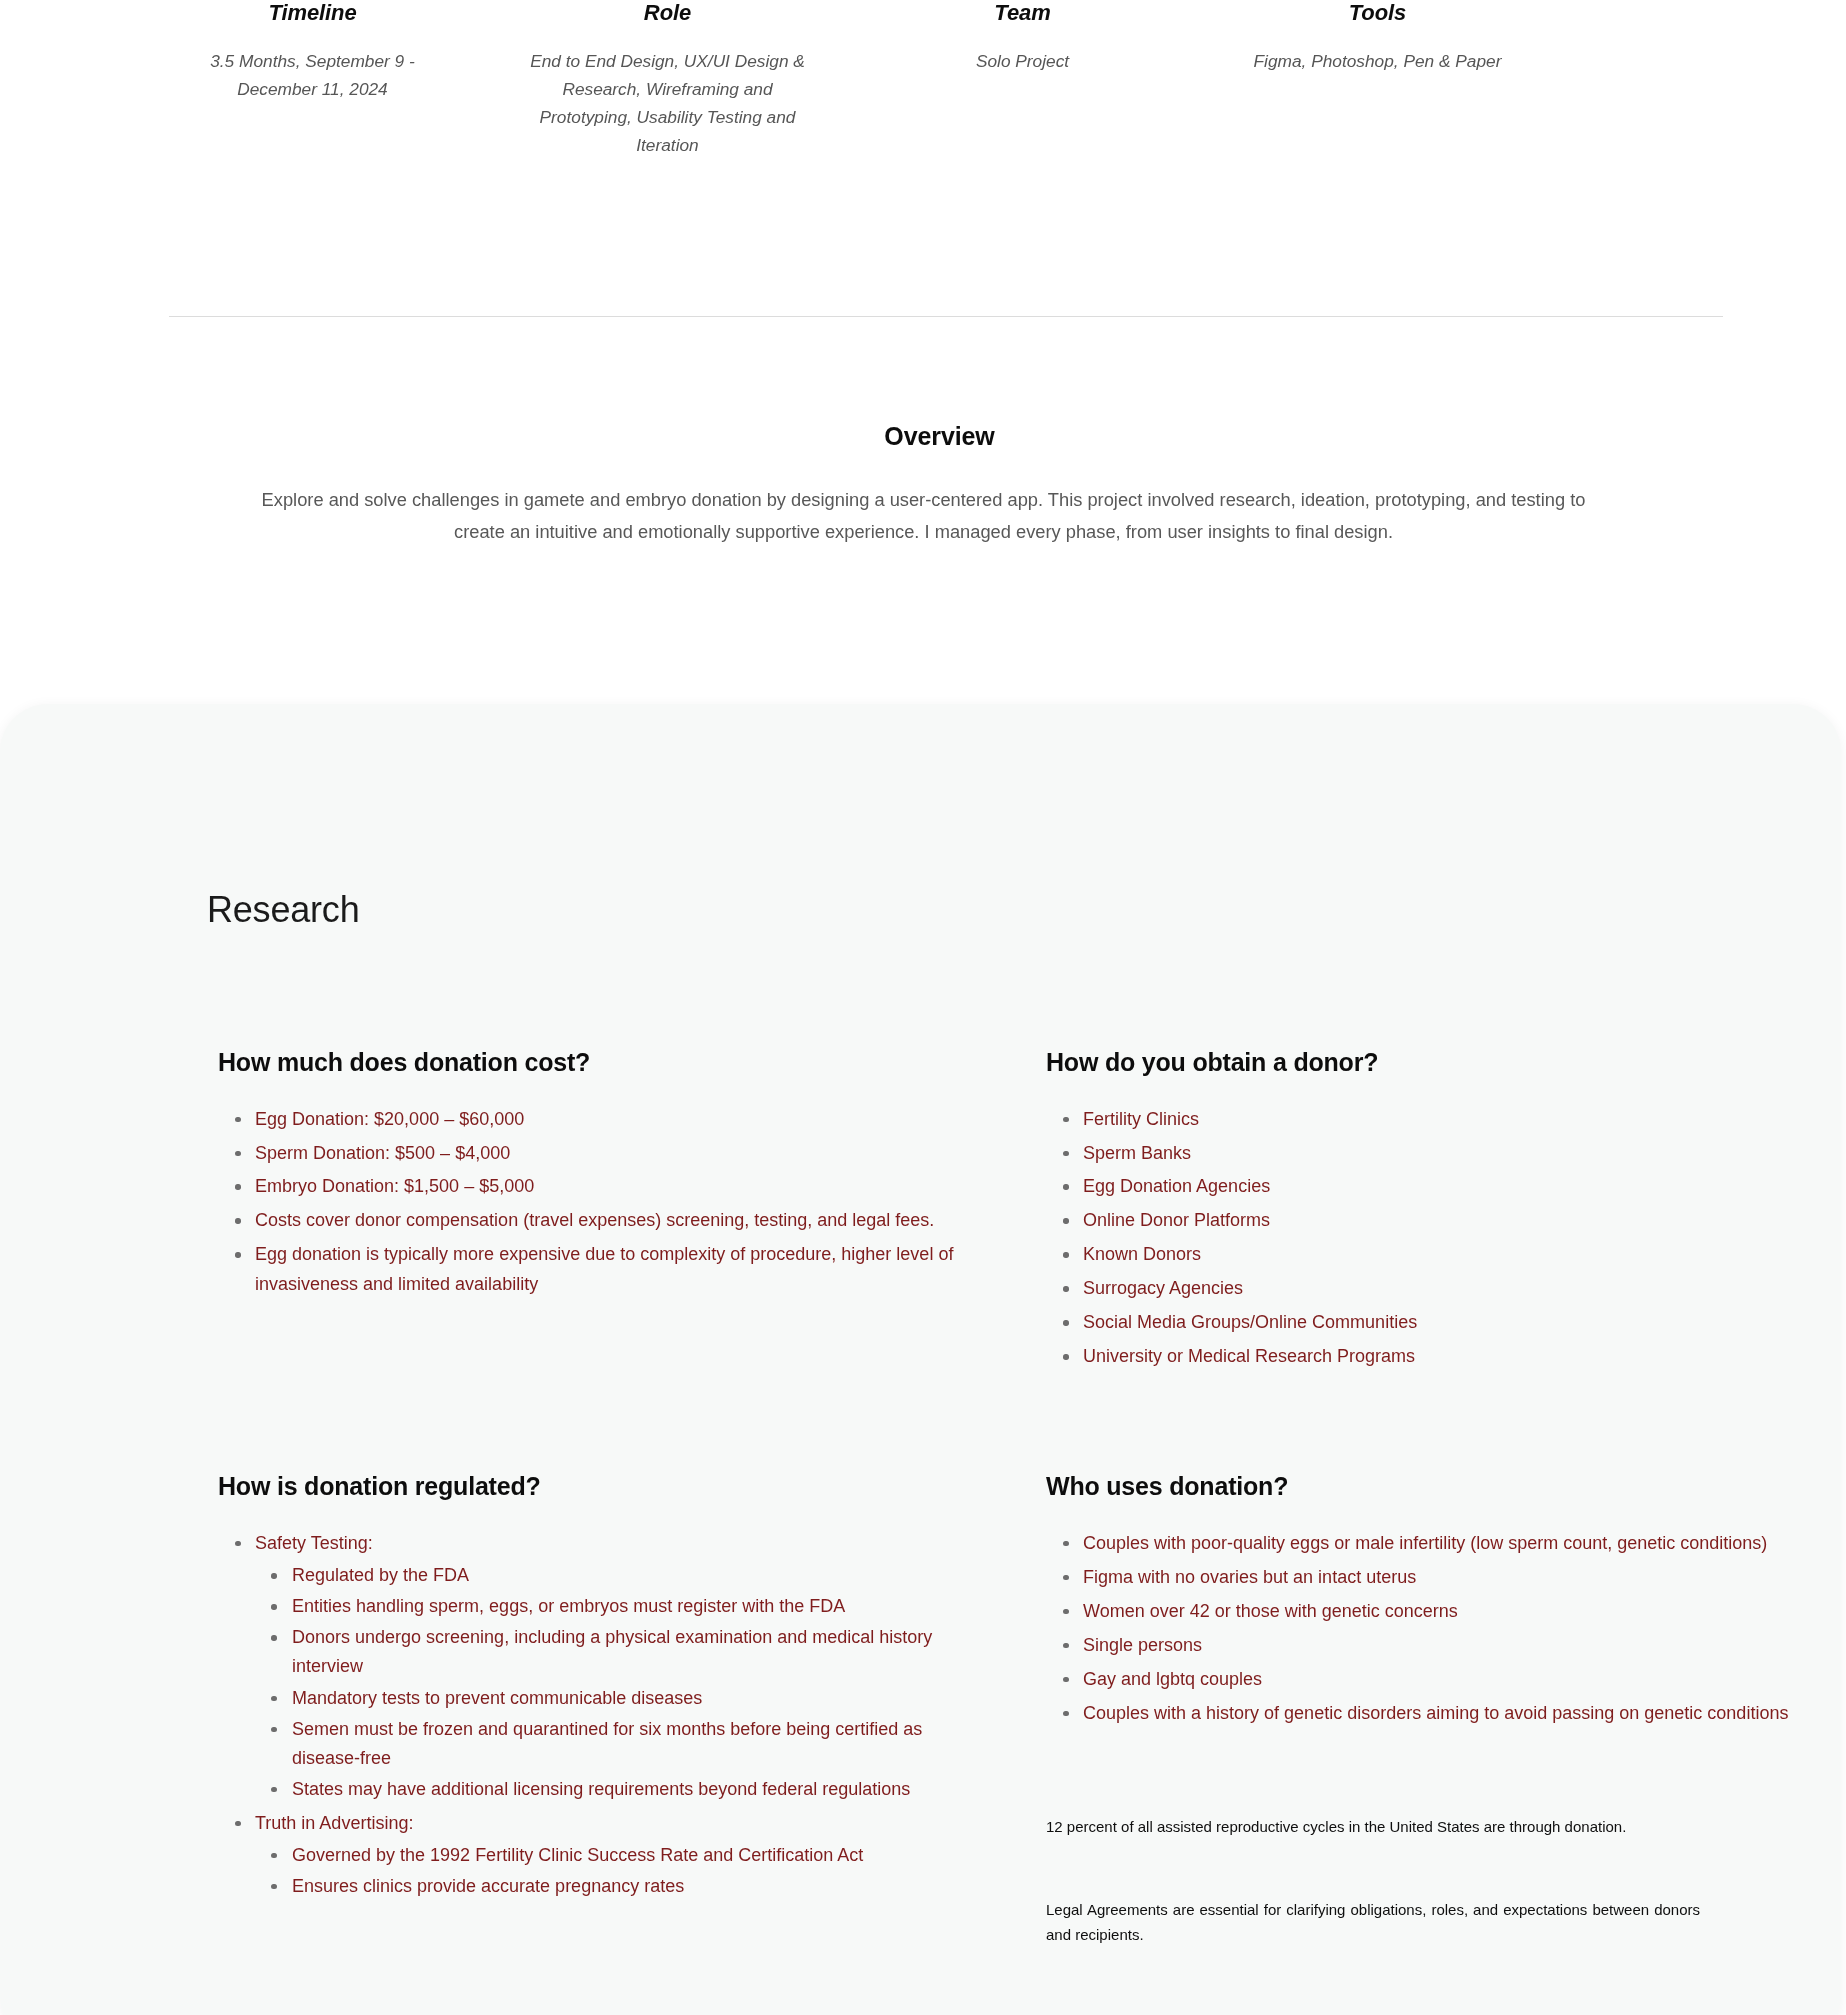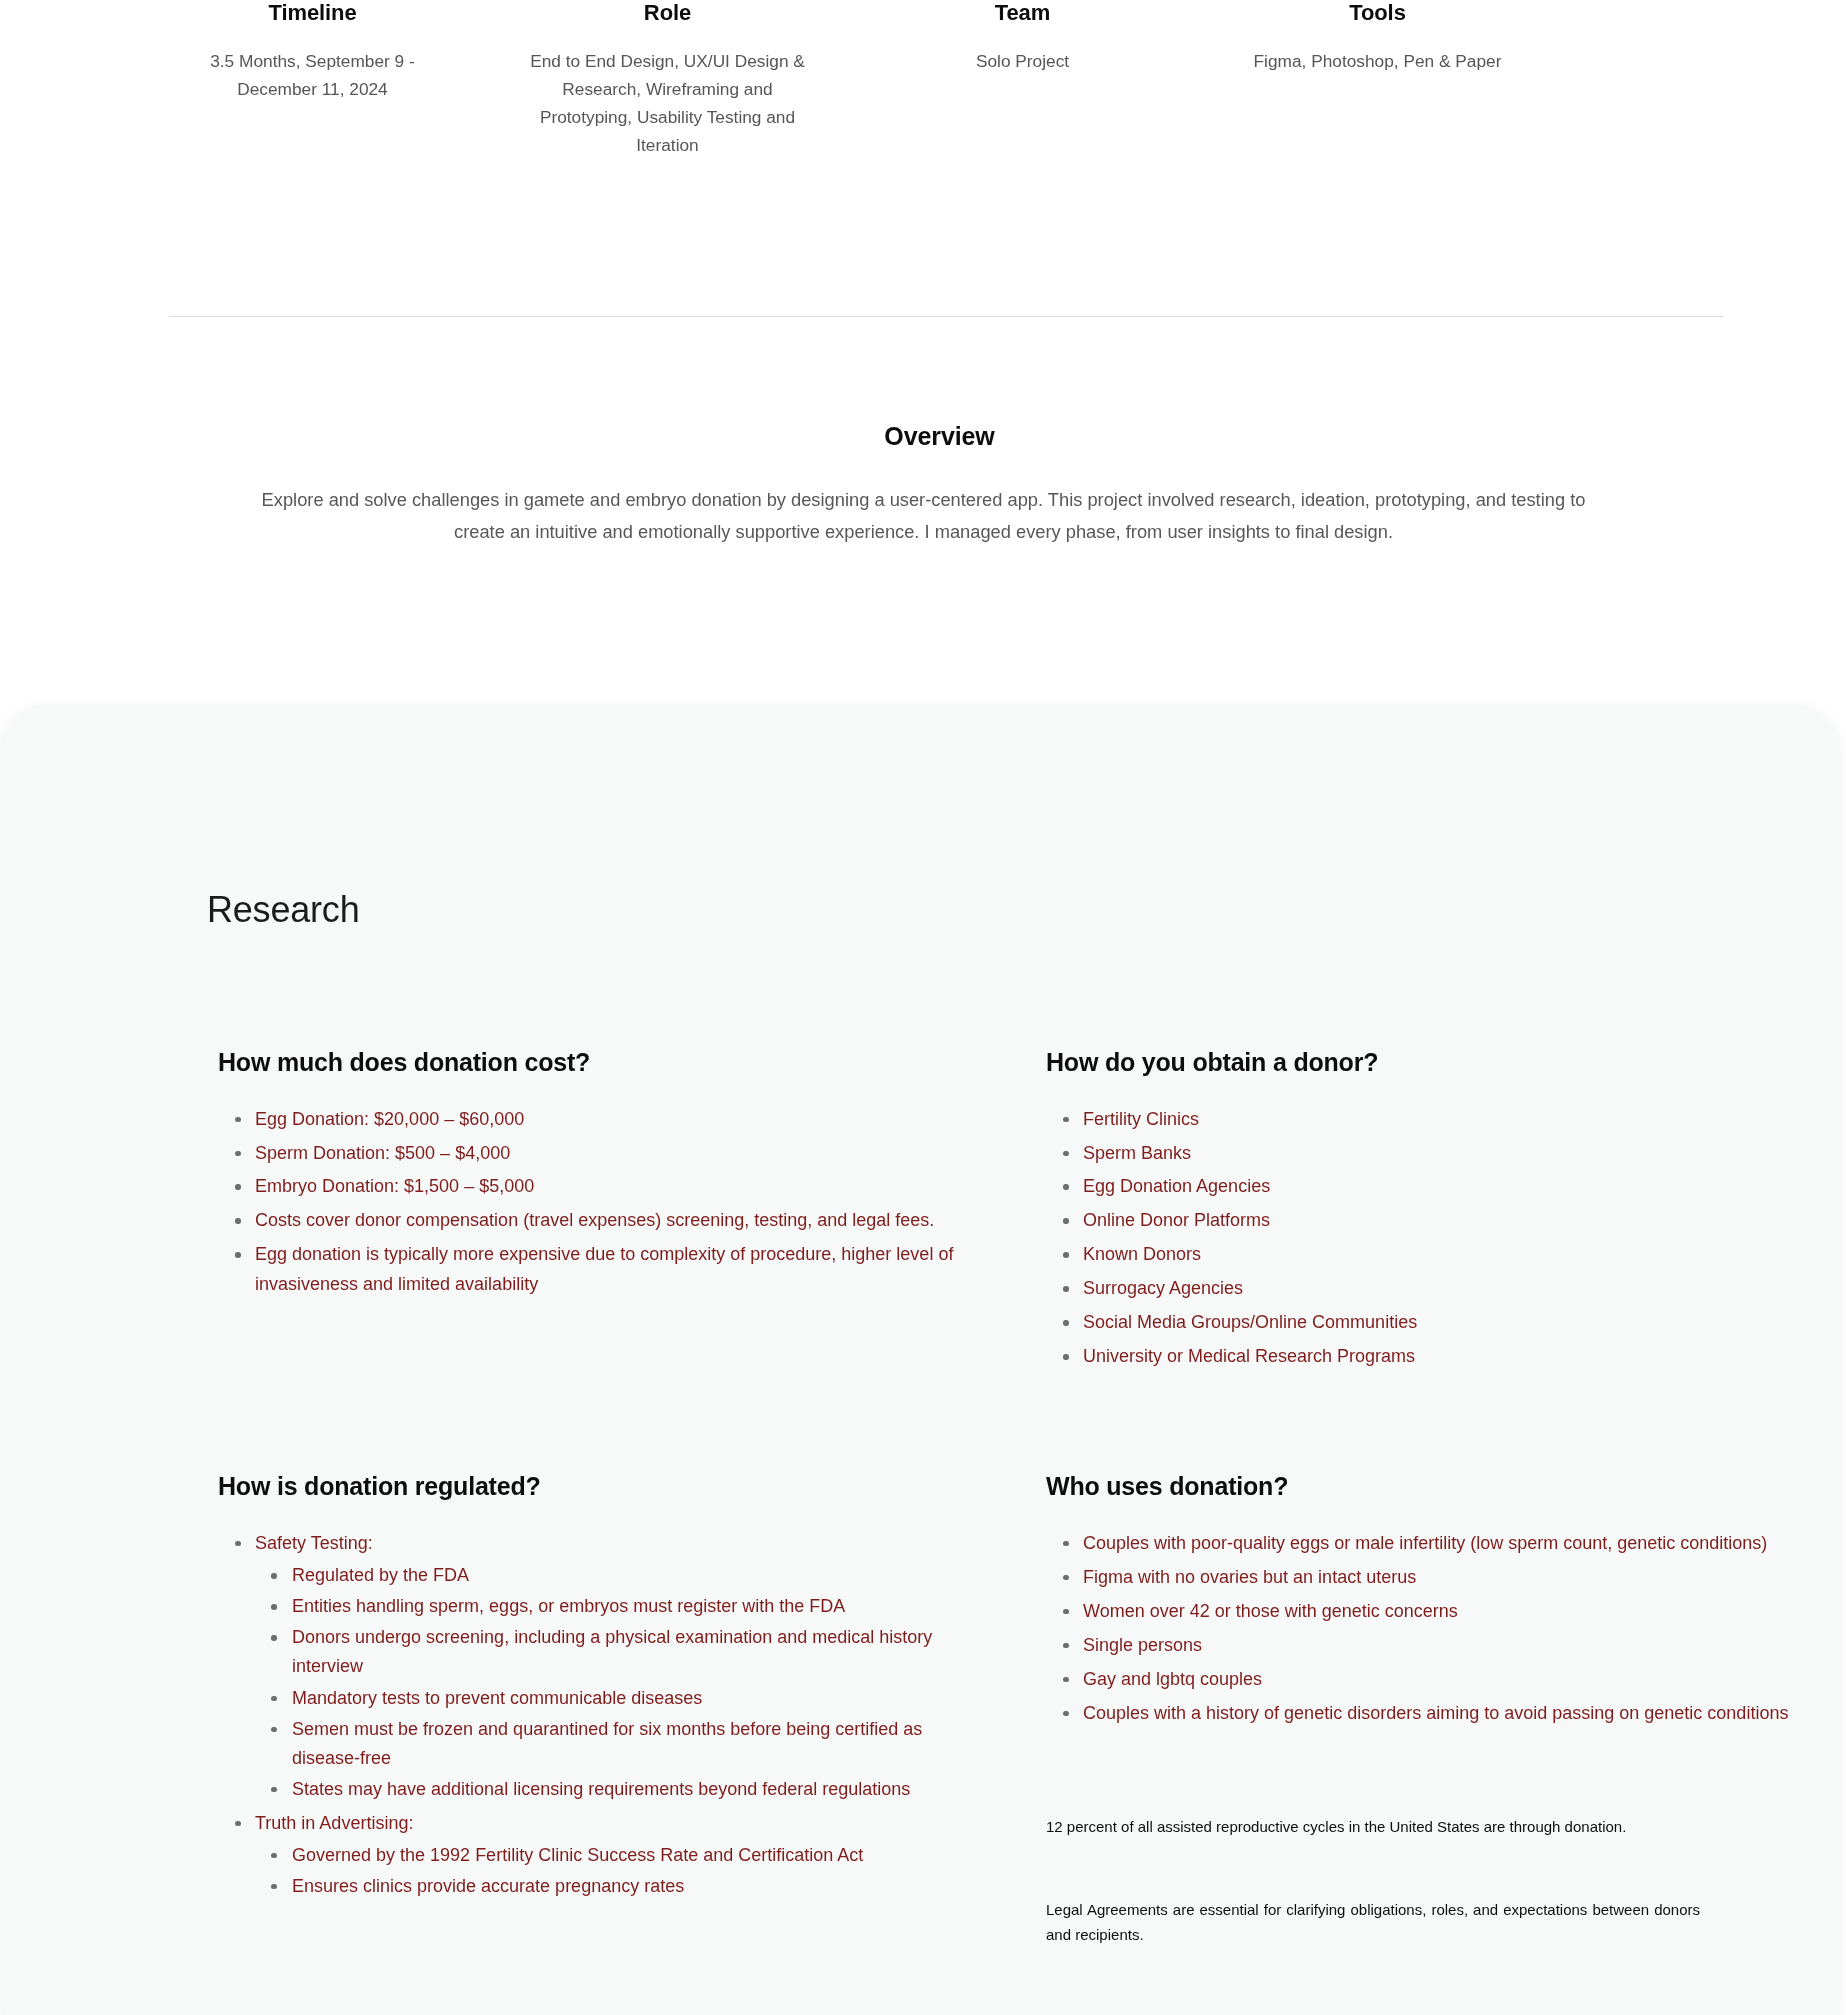--- a/index.html
+++ b/index.html
@@ -12,20 +12,21 @@
     color:#111;
   }
   .page{position:relative;width:1847px;min-height:2015px;overflow:hidden;}
 
   
   .meta-strip{
     display:flex;
     padding:0 135px 0 135px;
     box-sizing:border-box;
     width:1690px;
+    font-style:italic;
   }
   .meta-col{flex:1 1 0;text-align:center;padding:0 19px;box-sizing:border-box;}
   .meta-col.c-timeline{max-width:375px;}
   .meta-col.c-role{max-width:375px;}
   .meta-col.c-team{max-width:385px;}
   .meta-col.c-tools{max-width:433px;}
   .meta-label{
     font-size:22px;
     font-weight:700;
     color:#0d0d0d;

